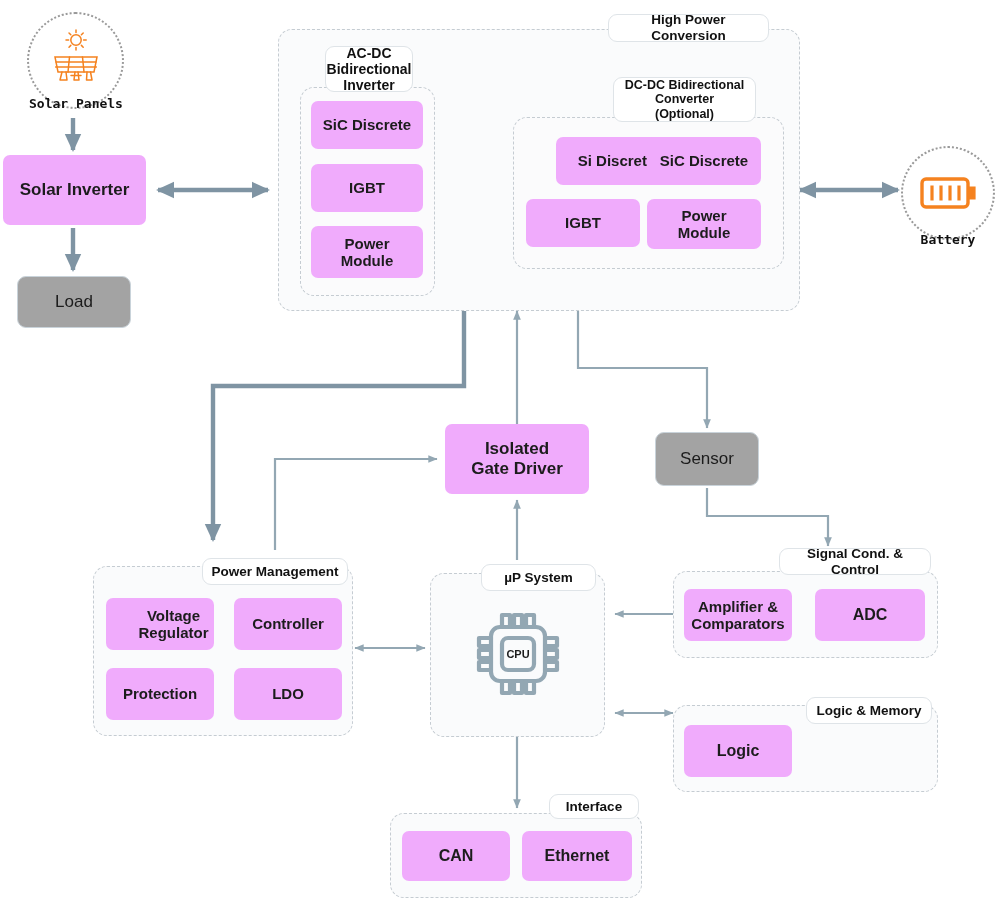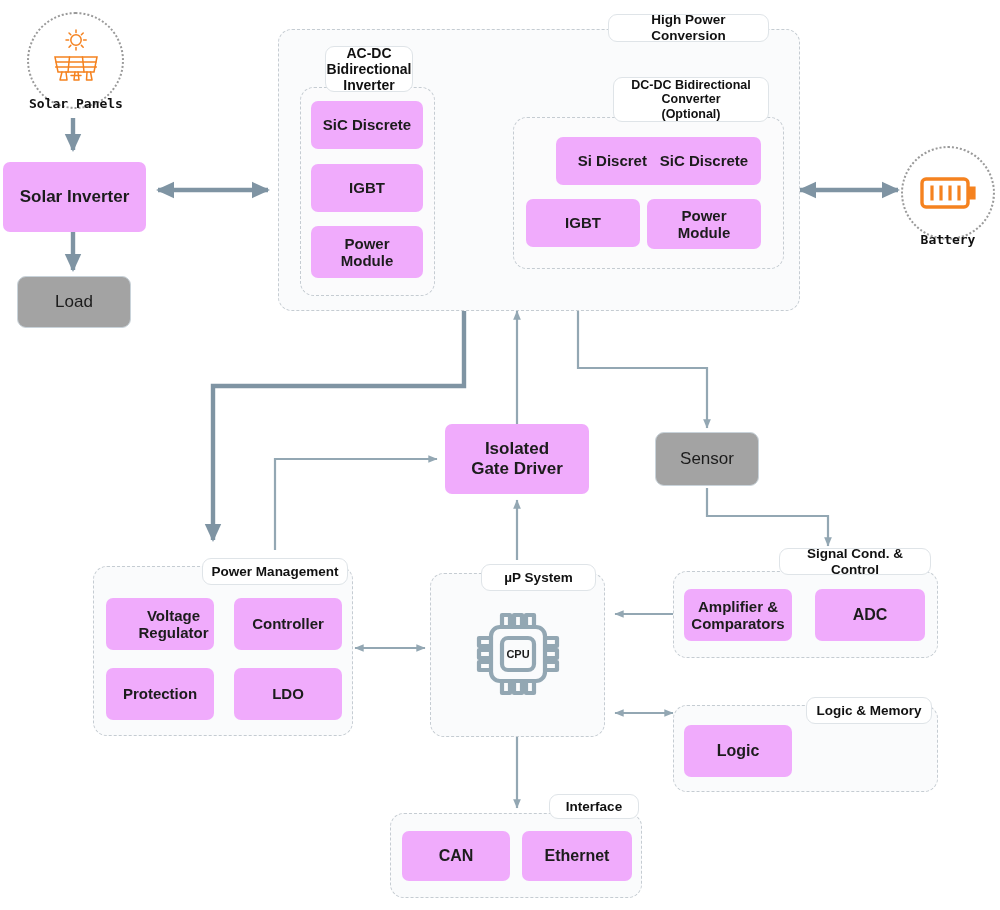--- a/index.html
+++ b/index.html
@@ -162,21 +162,21 @@
       <line x1="24.5" y1="29" x2="23" y2="44"></line>
       <line x1="37.5" y1="29" x2="39" y2="44"></line>
       <path d="M 17 44 L 15 52 M 21 44 L 22 52 M 15 52 L 22 52"></path>
       <path d="M 30 44 L 29 52 M 33 44 L 34 52 M 29 52 L 34 52"></path>
       <path d="M 42 44 L 41.5 52 M 45.5 44 L 47 52 M 41.5 52 L 47 52"></path>
       <line x1="26" y1="47.5" x2="36" y2="47.5"></line>
     </g>
   </svg>
   <div class="iconlabel" style="left:6px;top:96px;width:140px;font-size:13px;text-align:center;">Solar Panels</div>
 
-  <div class="obox" style="left:3px;top:162px;width:143px;height:70px;font-size:17px;">Solar Inverter</div>
+  <div class="obox" style="left:3px;top:155px;width:143px;height:70px;font-size:17px;">Solar Inverter</div>
   <div class="wbox" style="left:17px;top:276px;width:114px;height:52px;font-size:17px;">Load</div>
 
   <div class="dotcircle" style="left:901px;top:146px;width:94px;height:94px;"></div>
   <svg class="abs" style="left:920px;top:172px;width:58px;height:42px;" viewBox="0 0 58 42">
     <g stroke="#F5821F" fill="none">
       <rect x="2" y="7" width="46" height="28" rx="4" stroke-width="3.4"></rect>
       <path d="M 50 16 L 54 16 L 54 26 L 50 26 Z" stroke-width="3.2" fill="#F5821F"></path>
       <g stroke-width="3.2">
         <line x1="12" y1="13.5" x2="12" y2="28.5"></line>
         <line x1="21" y1="13.5" x2="21" y2="28.5"></line>
@@ -196,21 +196,21 @@
     <span>Bidirectional</span>
     <span>Inverter</span>
   </div>
   <div class="obox" style="left:311px;top:101px;width:112px;height:48px;font-size:15px;">SiC Discrete</div>
   <div class="obox" style="left:311px;top:164px;width:112px;height:48px;font-size:15px;">IGBT</div>
   <div class="obox" style="left:311px;top:226px;width:112px;height:52px;font-size:15px;">
     <span style="display:block;max-width:70px;">Power Module</span>
   </div>
 
   <div class="panel plain" style="left:513px;top:117px;width:271px;height:152px;"></div>
-  <div class="pill" style="left:613px;top:77px;width:156px;height:45px;font-size:12.5px;flex-direction:column;">
+  <div class="pill" style="left:613px;top:77px;width:143px;height:45px;font-size:12.5px;flex-direction:column;">
     <span>DC-DC Bidirectional</span>
     <span>Converter</span>
     <span>(Optional)</span>
   </div>
   <div class="obox" style="left:556px;top:137px;width:114px;height:48px;font-size:15px;padding-left:11px;">Si Discrete</div>
   <div class="obox" style="left:647px;top:137px;width:114px;height:48px;font-size:15px;">SiC Discrete</div>
   <div class="obox" style="left:526px;top:199px;width:114px;height:48px;font-size:15px;">IGBT</div>
   <div class="obox" style="left:647px;top:199px;width:114px;height:50px;font-size:15px;">
     <span style="display:block;max-width:70px;">Power Module</span>
   </div>

